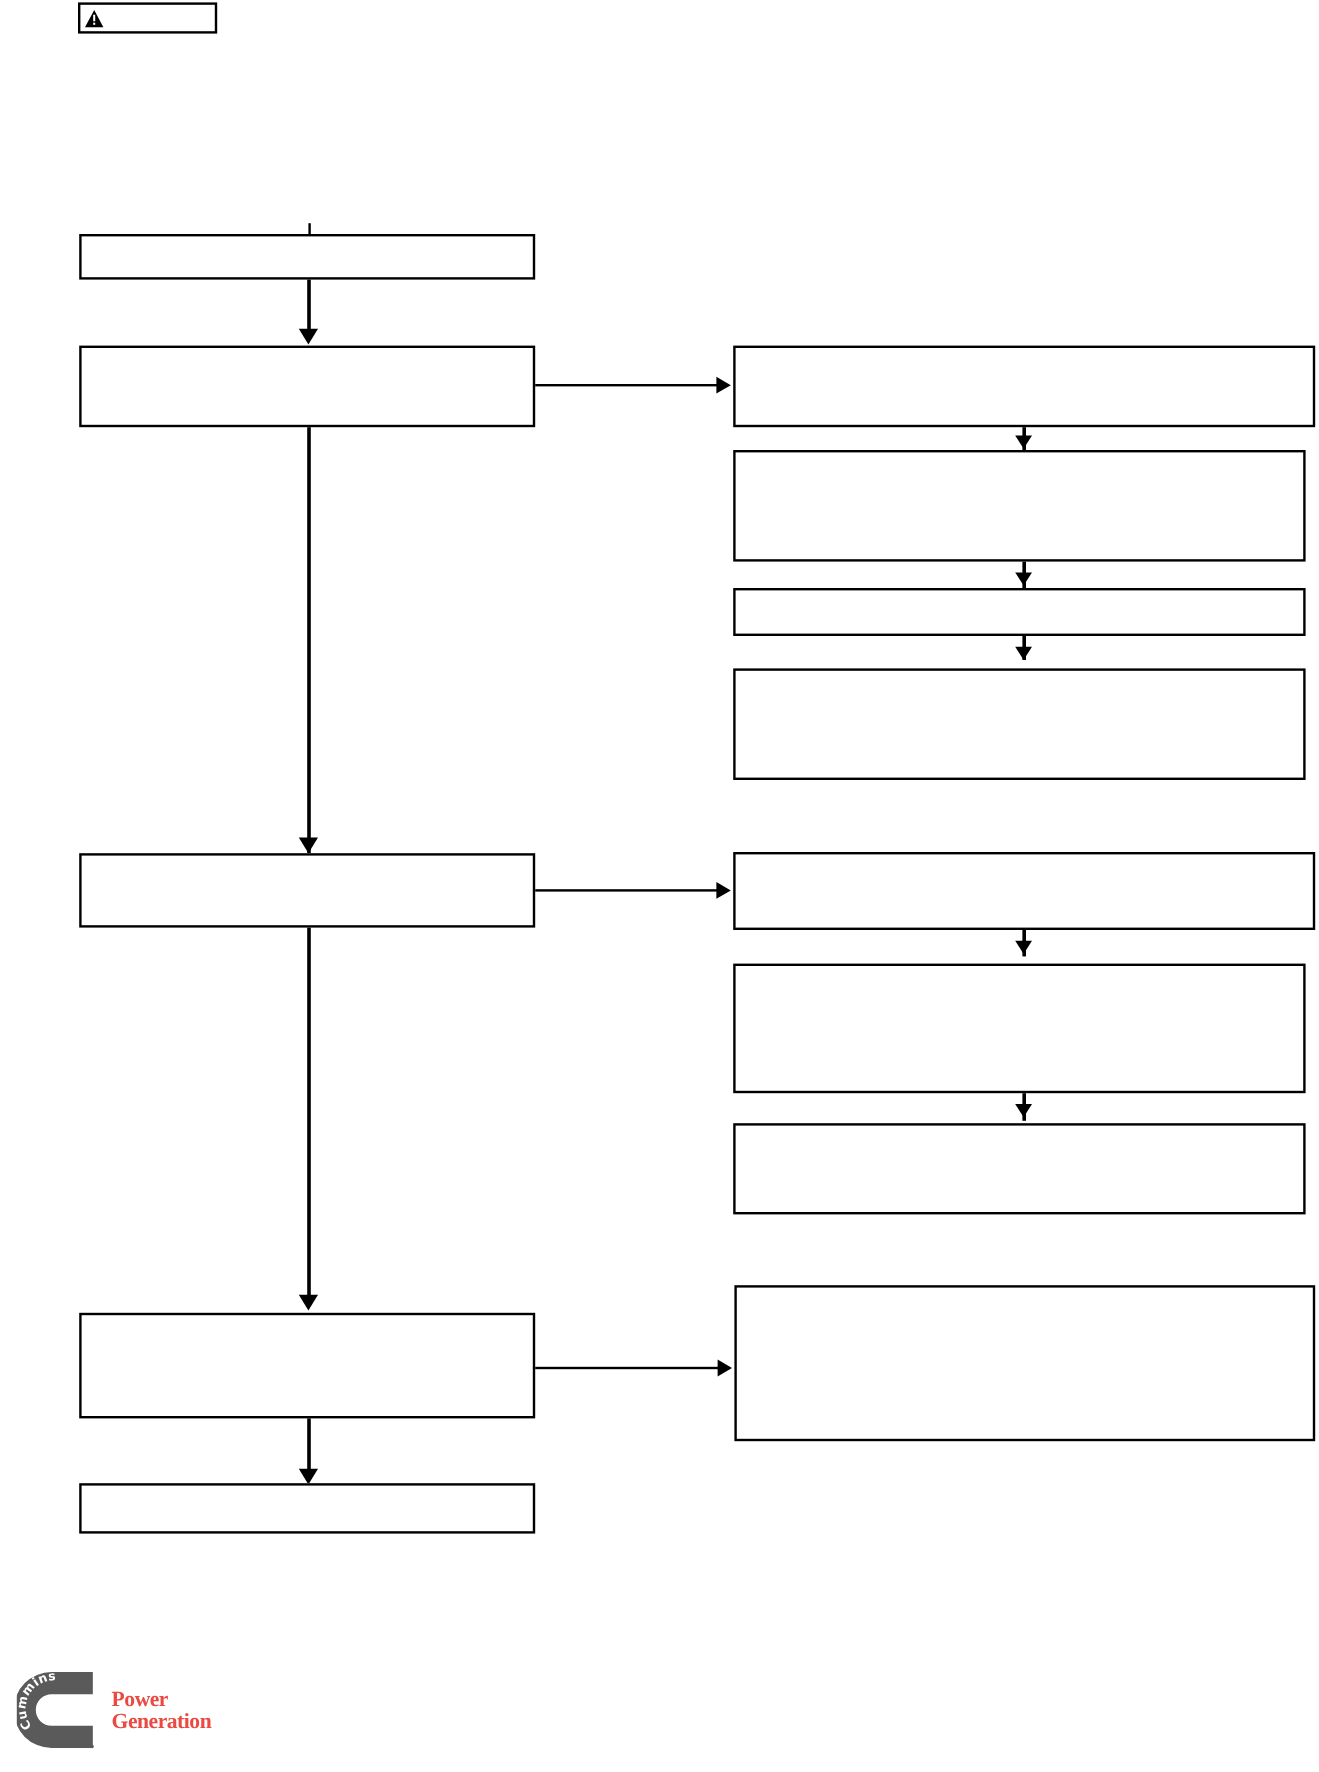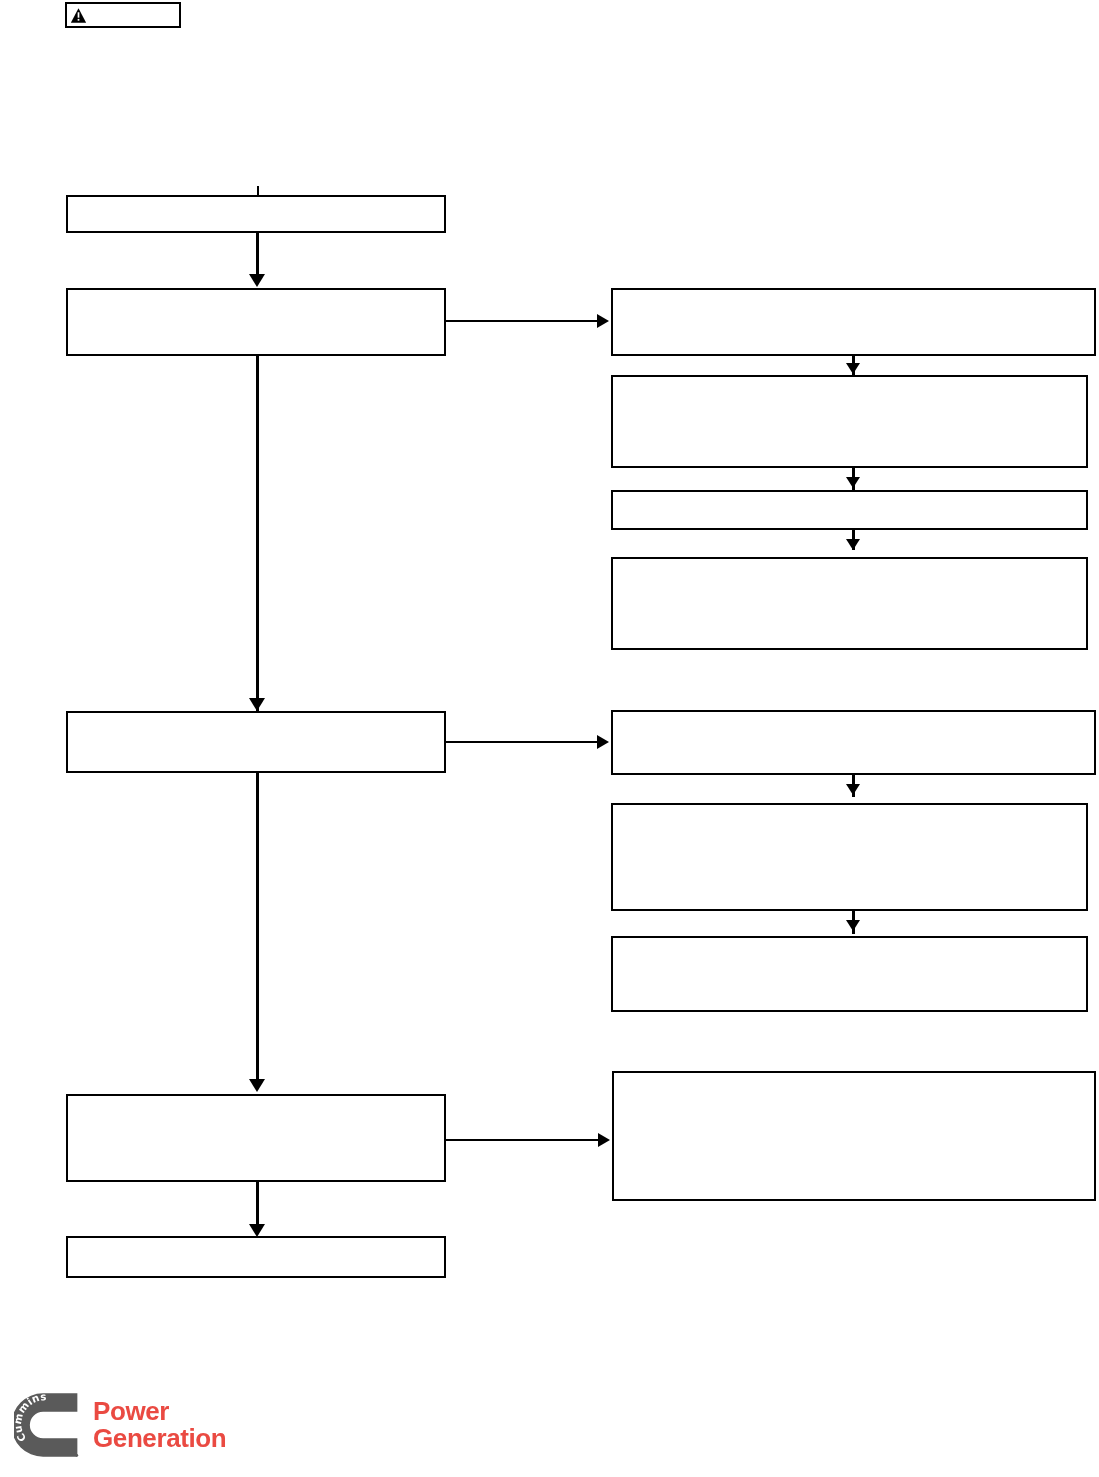--- a/index.html
+++ b/index.html
@@ -99,23 +99,23 @@
   }
   .logo-mark {
     width: 66px;
     height: 66px;
     flex: 0 0 auto;
     line-height: 0;
   }
   .logo-text {
     margin-left: 13px;
     color: #ea4a42;
-    font-family: Liberation Sans, sans-serif;
+    font-family: Liberation Serif, serif;
     font-weight: bold;
-    font-size: 26px;
+    font-size: 18px;
     line-height: 1.02;
     letter-spacing: -0.4px;
   }
   .logo-text div { white-space: nowrap; }
 </style>
 </head>
 <body>
 
 <div id="page">
 

